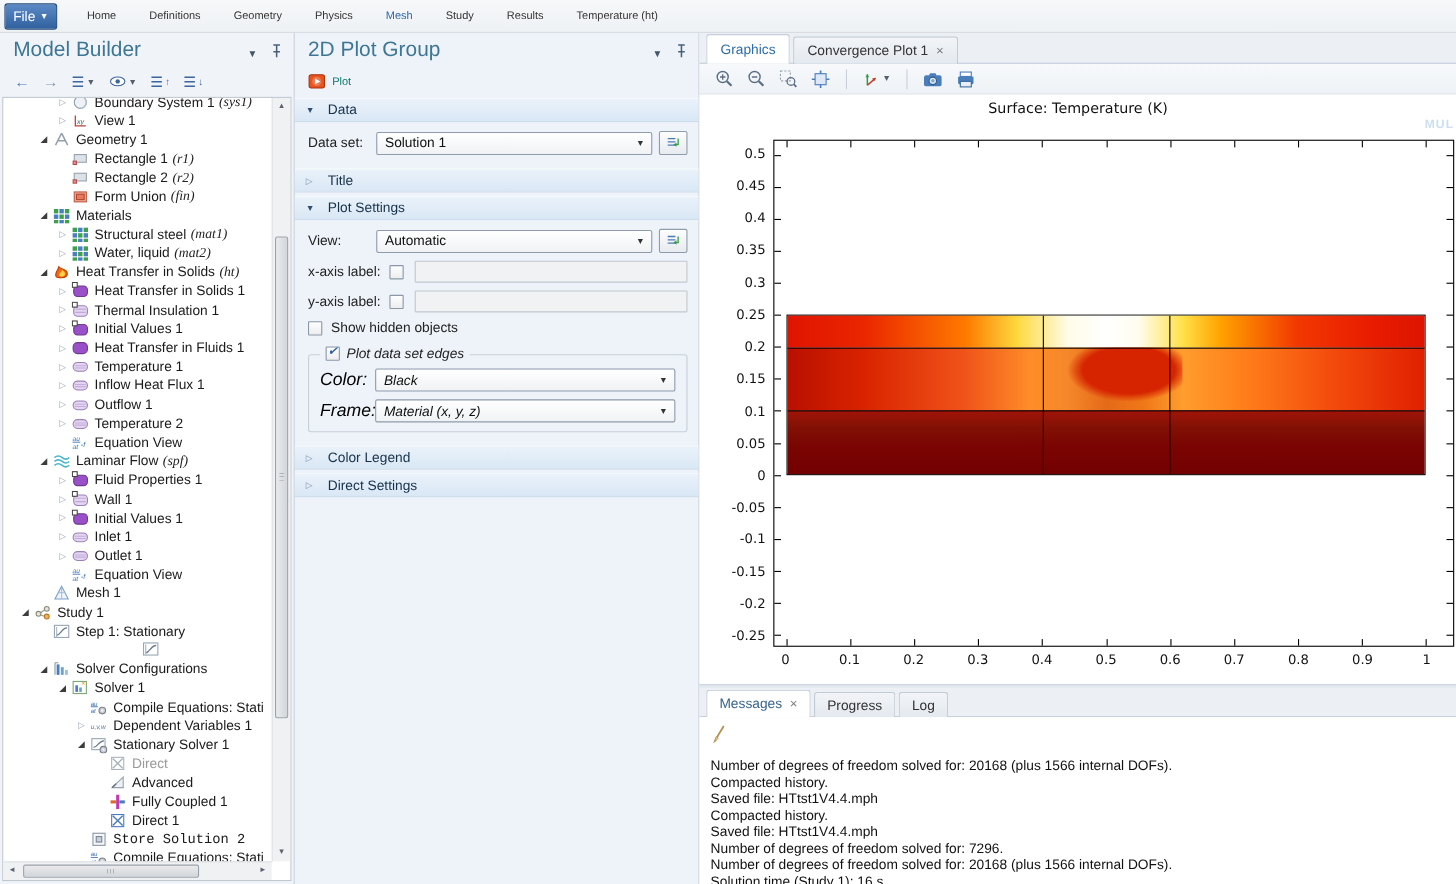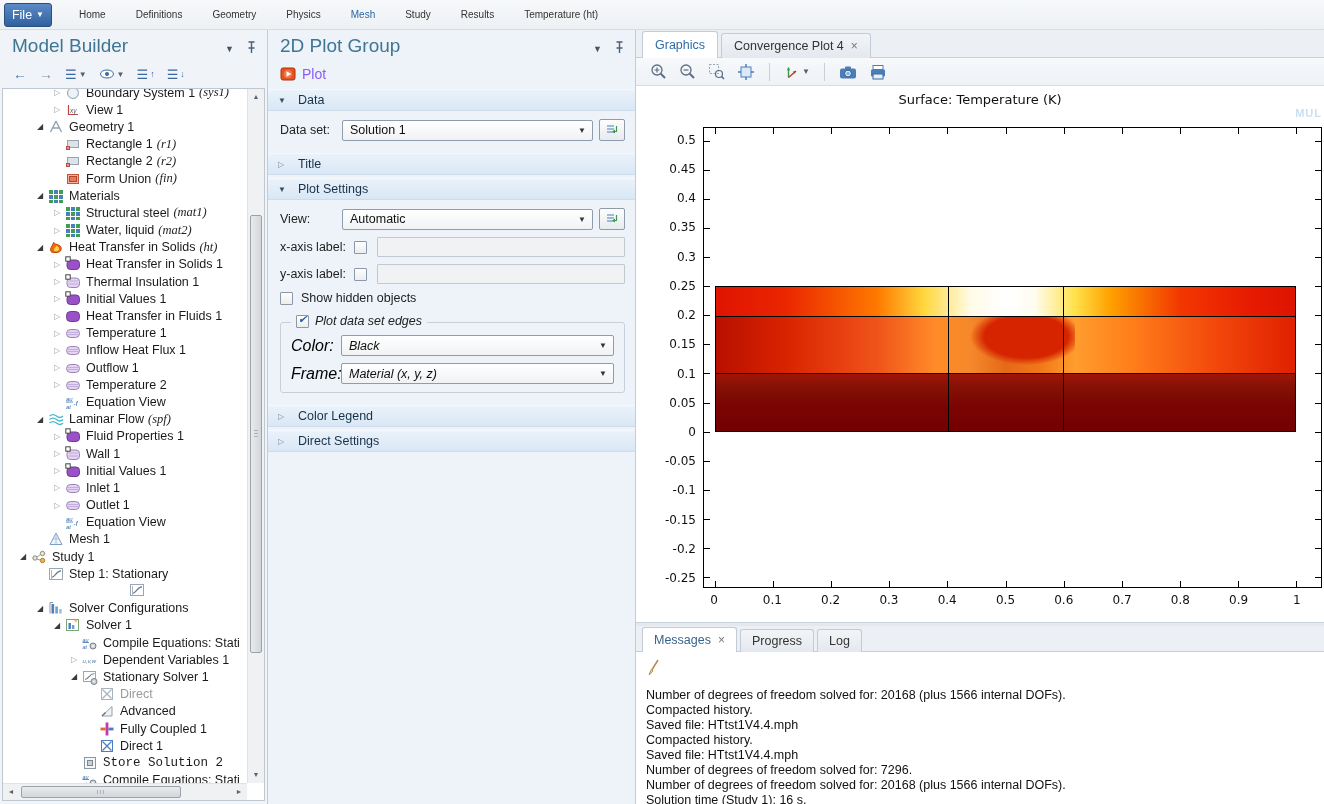--- a/index.html
+++ b/index.html
@@ -61,21 +61,21 @@
   .hscroll { position:absolute; left:0; right:17px; bottom:0; height:17px; background:#f0f1f3; border-top:1px solid #dfe2e6; }
   .hscroll .sarr { position:absolute; top:0; height:100%; width:16px; text-align:center; font-size:7px; color:#5a636e; line-height:16px; }
   .hscroll .sarr.lf { left:0; } .hscroll .sarr.rt { right:0; }
   .hthumb { position:absolute; top:2px; bottom:2px; left:18px; width:160px;
     background:linear-gradient(#e9eaec,#d3d6da); border:1px solid #9aa2ac; border-radius:2px; }
   .hgrip { position:absolute; top:3px; bottom:3px; left:50%; width:7px; margin-left:-4px;
     background:repeating-linear-gradient(90deg,#aab2bc 0 1px, transparent 1px 3px); }
 
   
   .plot-row { height:24px; display:flex; align-items:center; gap:6px; padding-left:12px;
-    font-size:14px; color:#8b5cf6; margin-bottom:3px; }
+    font-size:10px; color:#0f766e; margin-bottom:3px; }
   .sec-h { height:22px; background:linear-gradient(#eaf2fa,#d9e7f5); border-top:1px solid #f5f9fd;
     border-bottom:1px solid #cddcec; display:flex; align-items:center; padding-left:10px; gap:10px;
     font-size:12.5px; color:#16324a; margin-top:3px; }
   .tri-exp { font-size:8px; color:#2e4f6e; width:10px; }
   .tri-col { font-size:8px; color:#7a92ab; width:10px; }
   .sec-body { padding:8px 10px 9px 12px; font-size:12.5px; color:#222; }
   .frow { display:flex; align-items:center; margin-bottom:7px; }
   .frow:last-child { margin-bottom:0; }
   .flabel { flex:none; }
   .combo { flex:1; height:21px; background:linear-gradient(#ffffff,#f0f2f4);
@@ -710,21 +710,21 @@
     <span>Direct Settings</span>
   </div>
 </div>
 
 <div class="right-panel">
   <div class="gtabs">
     <div class="gtab active">
       <span>Graphics</span>
     </div>
     <div class="gtab">
-      <span>Convergence Plot 4</span>
+      <span>Convergence Plot 1</span>
       <span class="tab-close">×</span>
     </div>
   </div>
 
   <div class="gtoolbar">
     <span class="gt-btn">
         <svg width="17" height="17" viewBox="0 0 17 17">
           <circle cx="7" cy="7" r="5" fill="none" stroke="#5c6e84" stroke-width="1.3"></circle>
           <path d="M4.5 7 h5 M7 4.5 v5" stroke="#5c6e84" stroke-width="1.2"></path>
           <path d="M10.8 10.8 L15 15" stroke="#5c6e84" stroke-width="2"></path>

